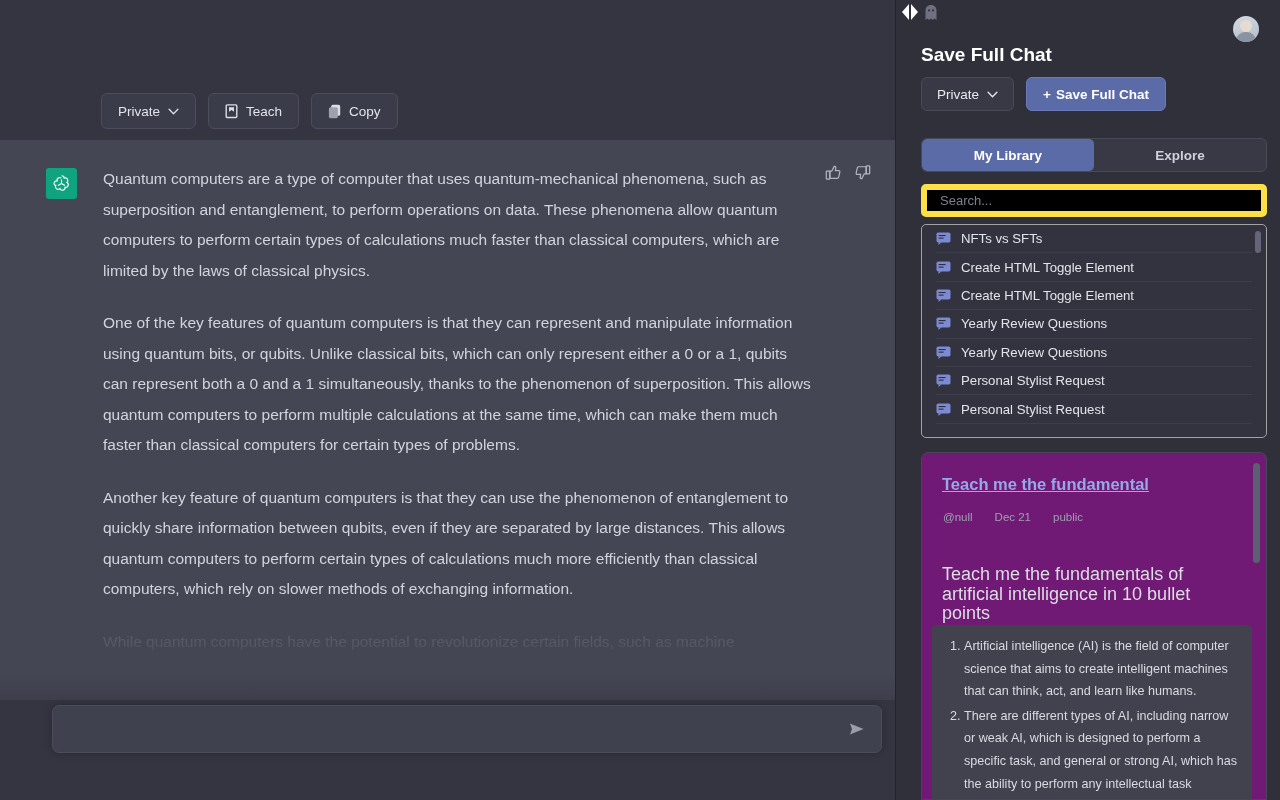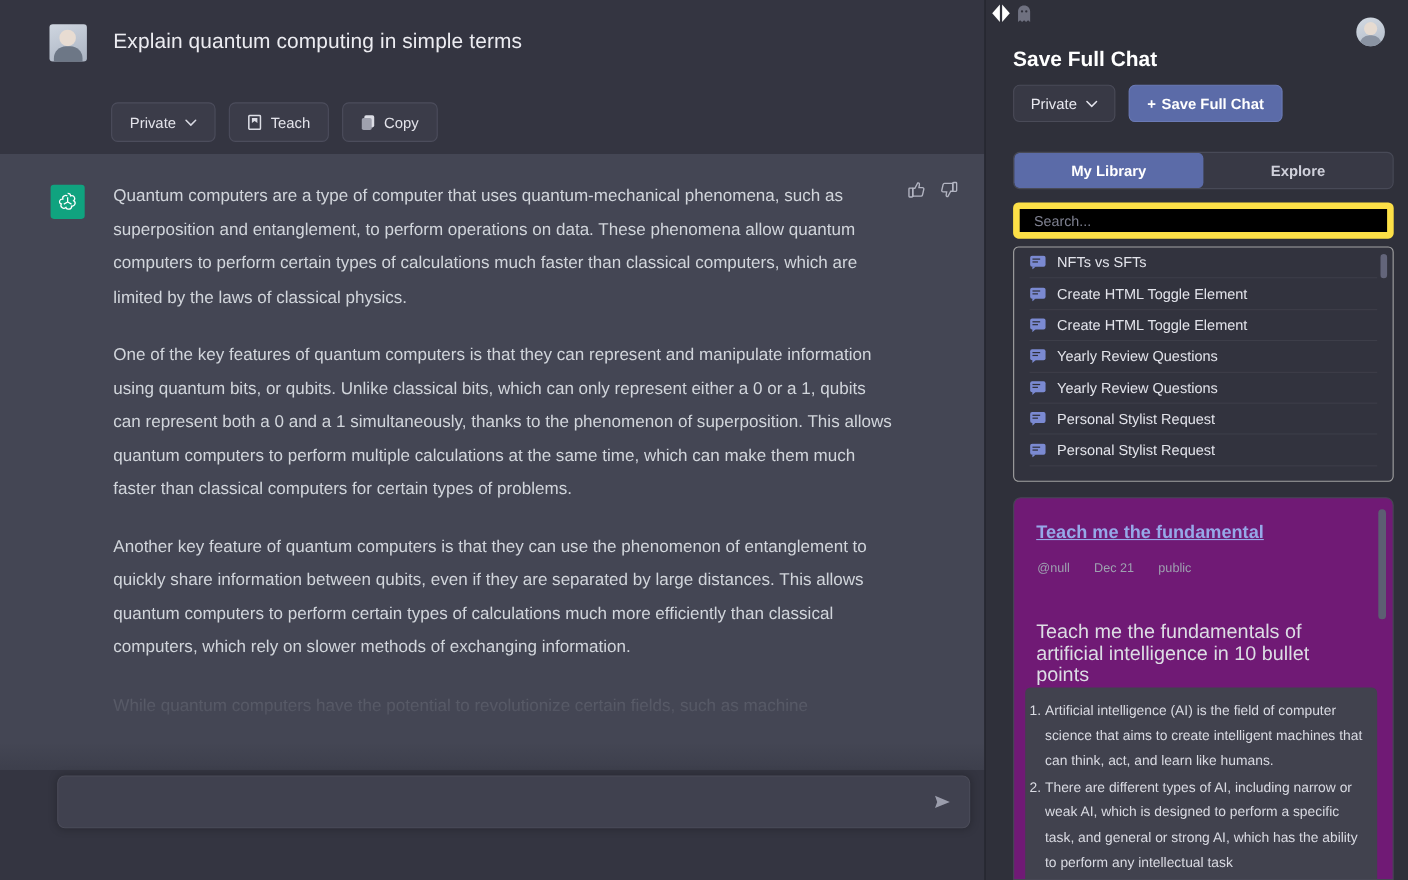--- a/index.html
+++ b/index.html
@@ -233,38 +233,34 @@
   .pv-prompt {
     position: absolute; left: 20px; top: 112px; width: 296px;
     color: #dcdde4; font-size: 18px; line-height: 19.5px;
   }
   .pv-answer {
     position: absolute; left: 10px; top: 172px;
     width: 320px; height: 176px;
     background: #41424e; border-radius: 5px 5px 0 0;
     padding: 10px 12px 0 12px; overflow: hidden;
   }
-  .pv-answer ol { margin-left: 6px; }
+  .pv-answer ol { margin-left: 20px; }
   .pv-answer li {
     color: #d9dae2; font-size: 12.6px; line-height: 22.6px;
     margin-bottom: 2px;
   }
 </style>
 </head>
 <body>
 
 <div id="root">
 
   <div class="chat-app">
 
     <div class="chat-header">
-      <div class="prompt-row">
-        <div class="user-avatar"></div>
-        <div class="prompt-title">Explain quantum computing in simple terms</div>
-      </div>
 
       <div class="action-bar">
         <div class="btn">
           <span>Private</span>
           <svg class="chev" viewBox="0 0 12 8">
             <path d="M1 1.5L6 6.5L11 1.5" stroke="#d8d9e2" stroke-width="1.6" fill="none" stroke-linecap="round"></path>
           </svg>
         </div>
         <div class="btn">
           <svg width="13" height="15" viewBox="0 0 13 15">

